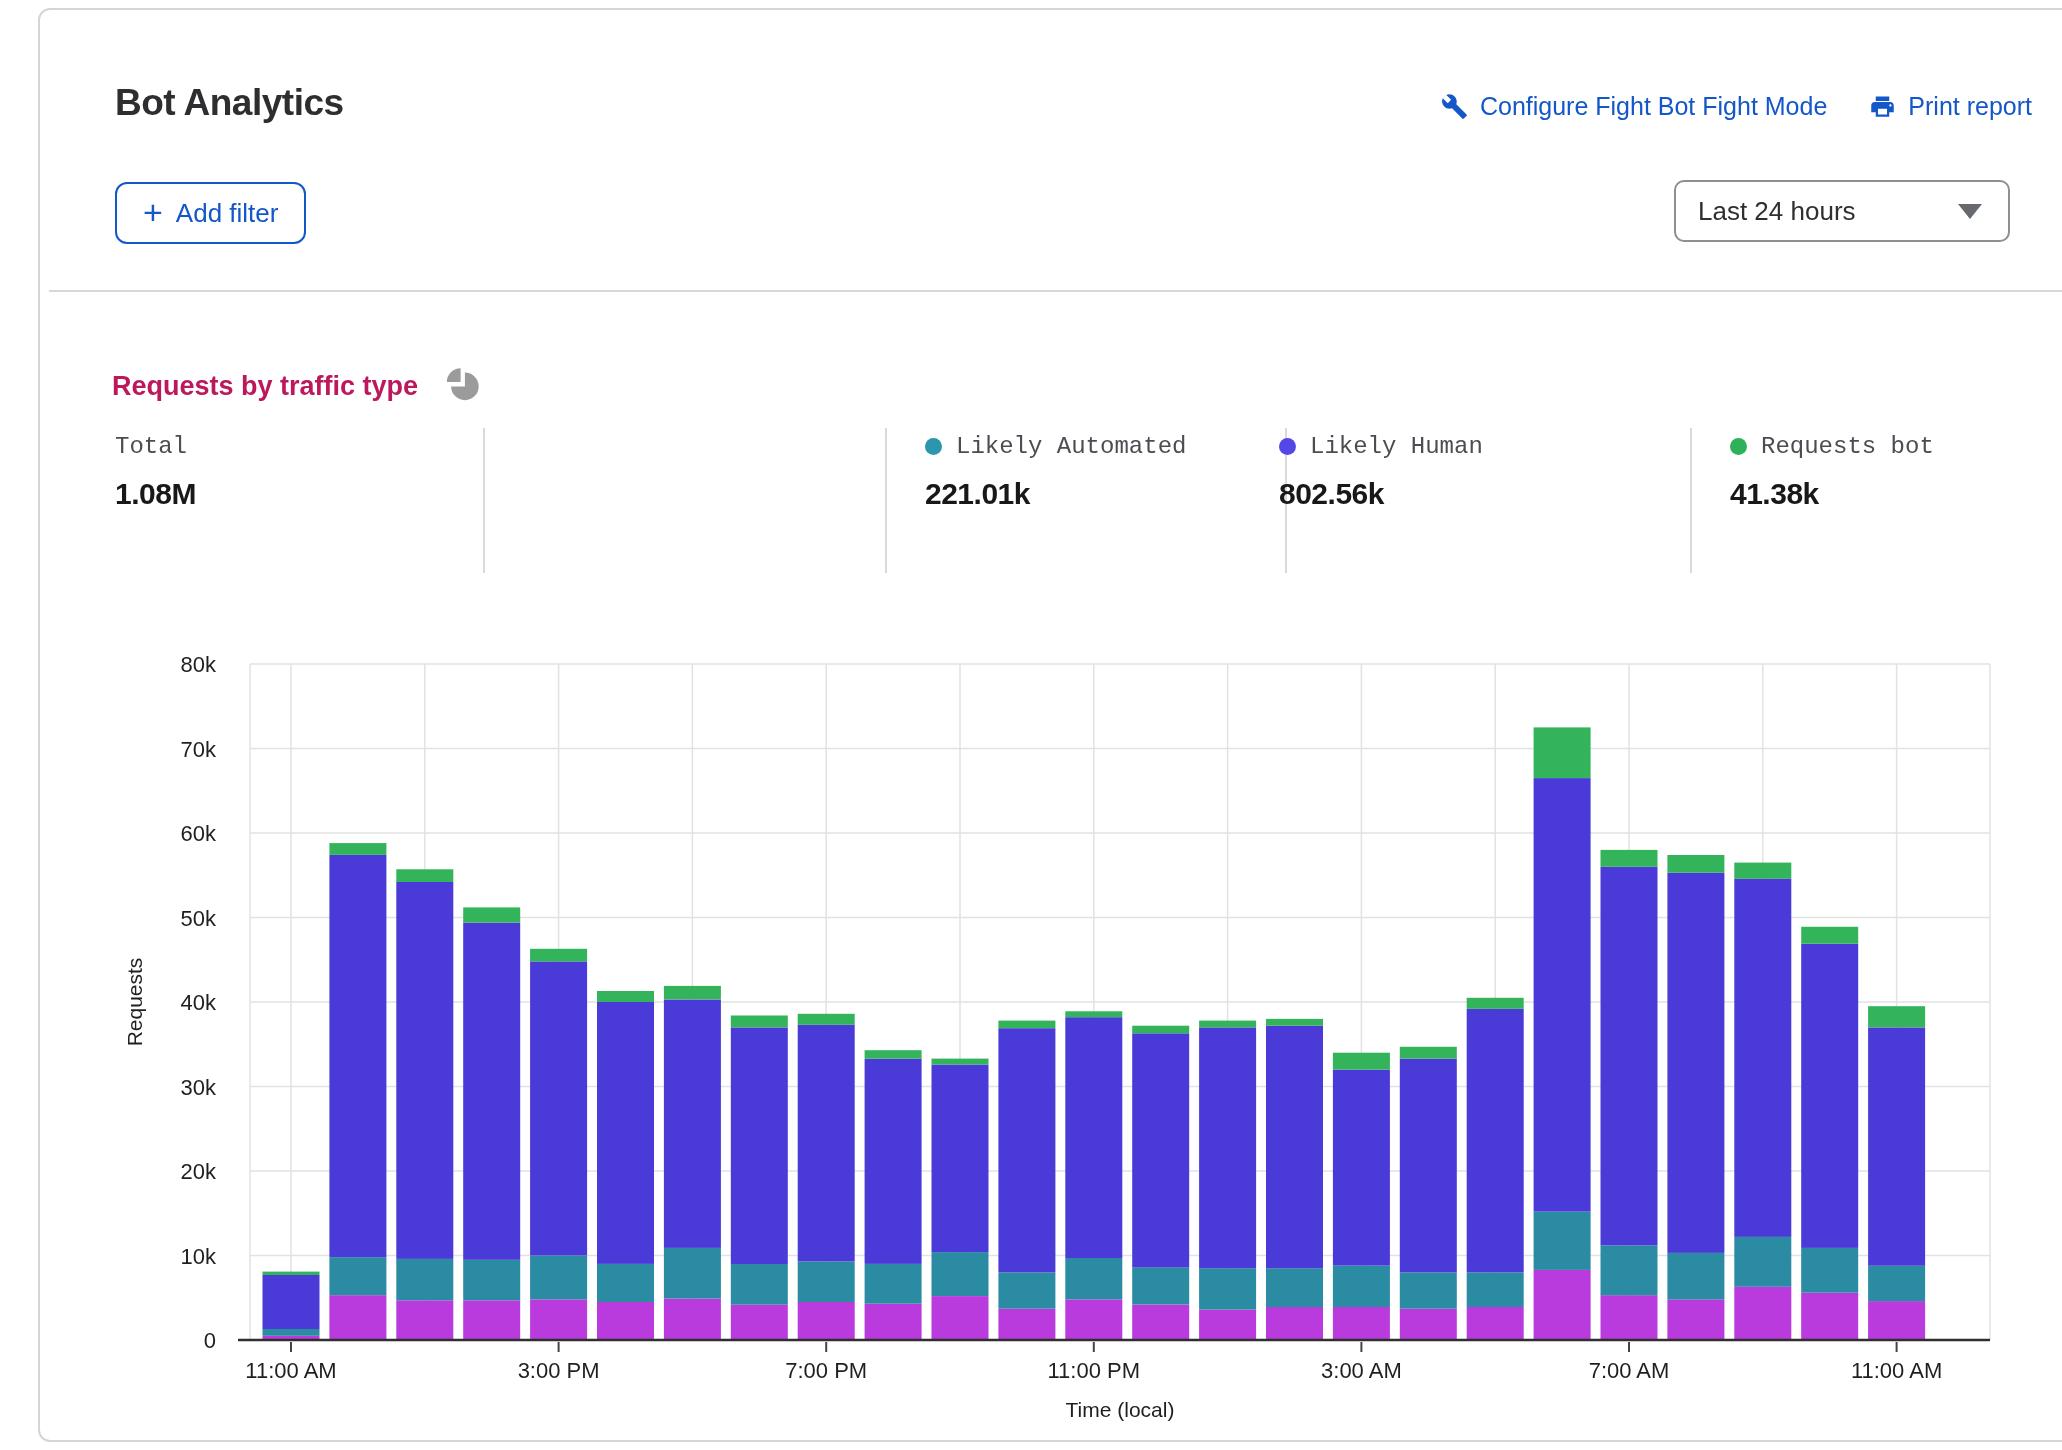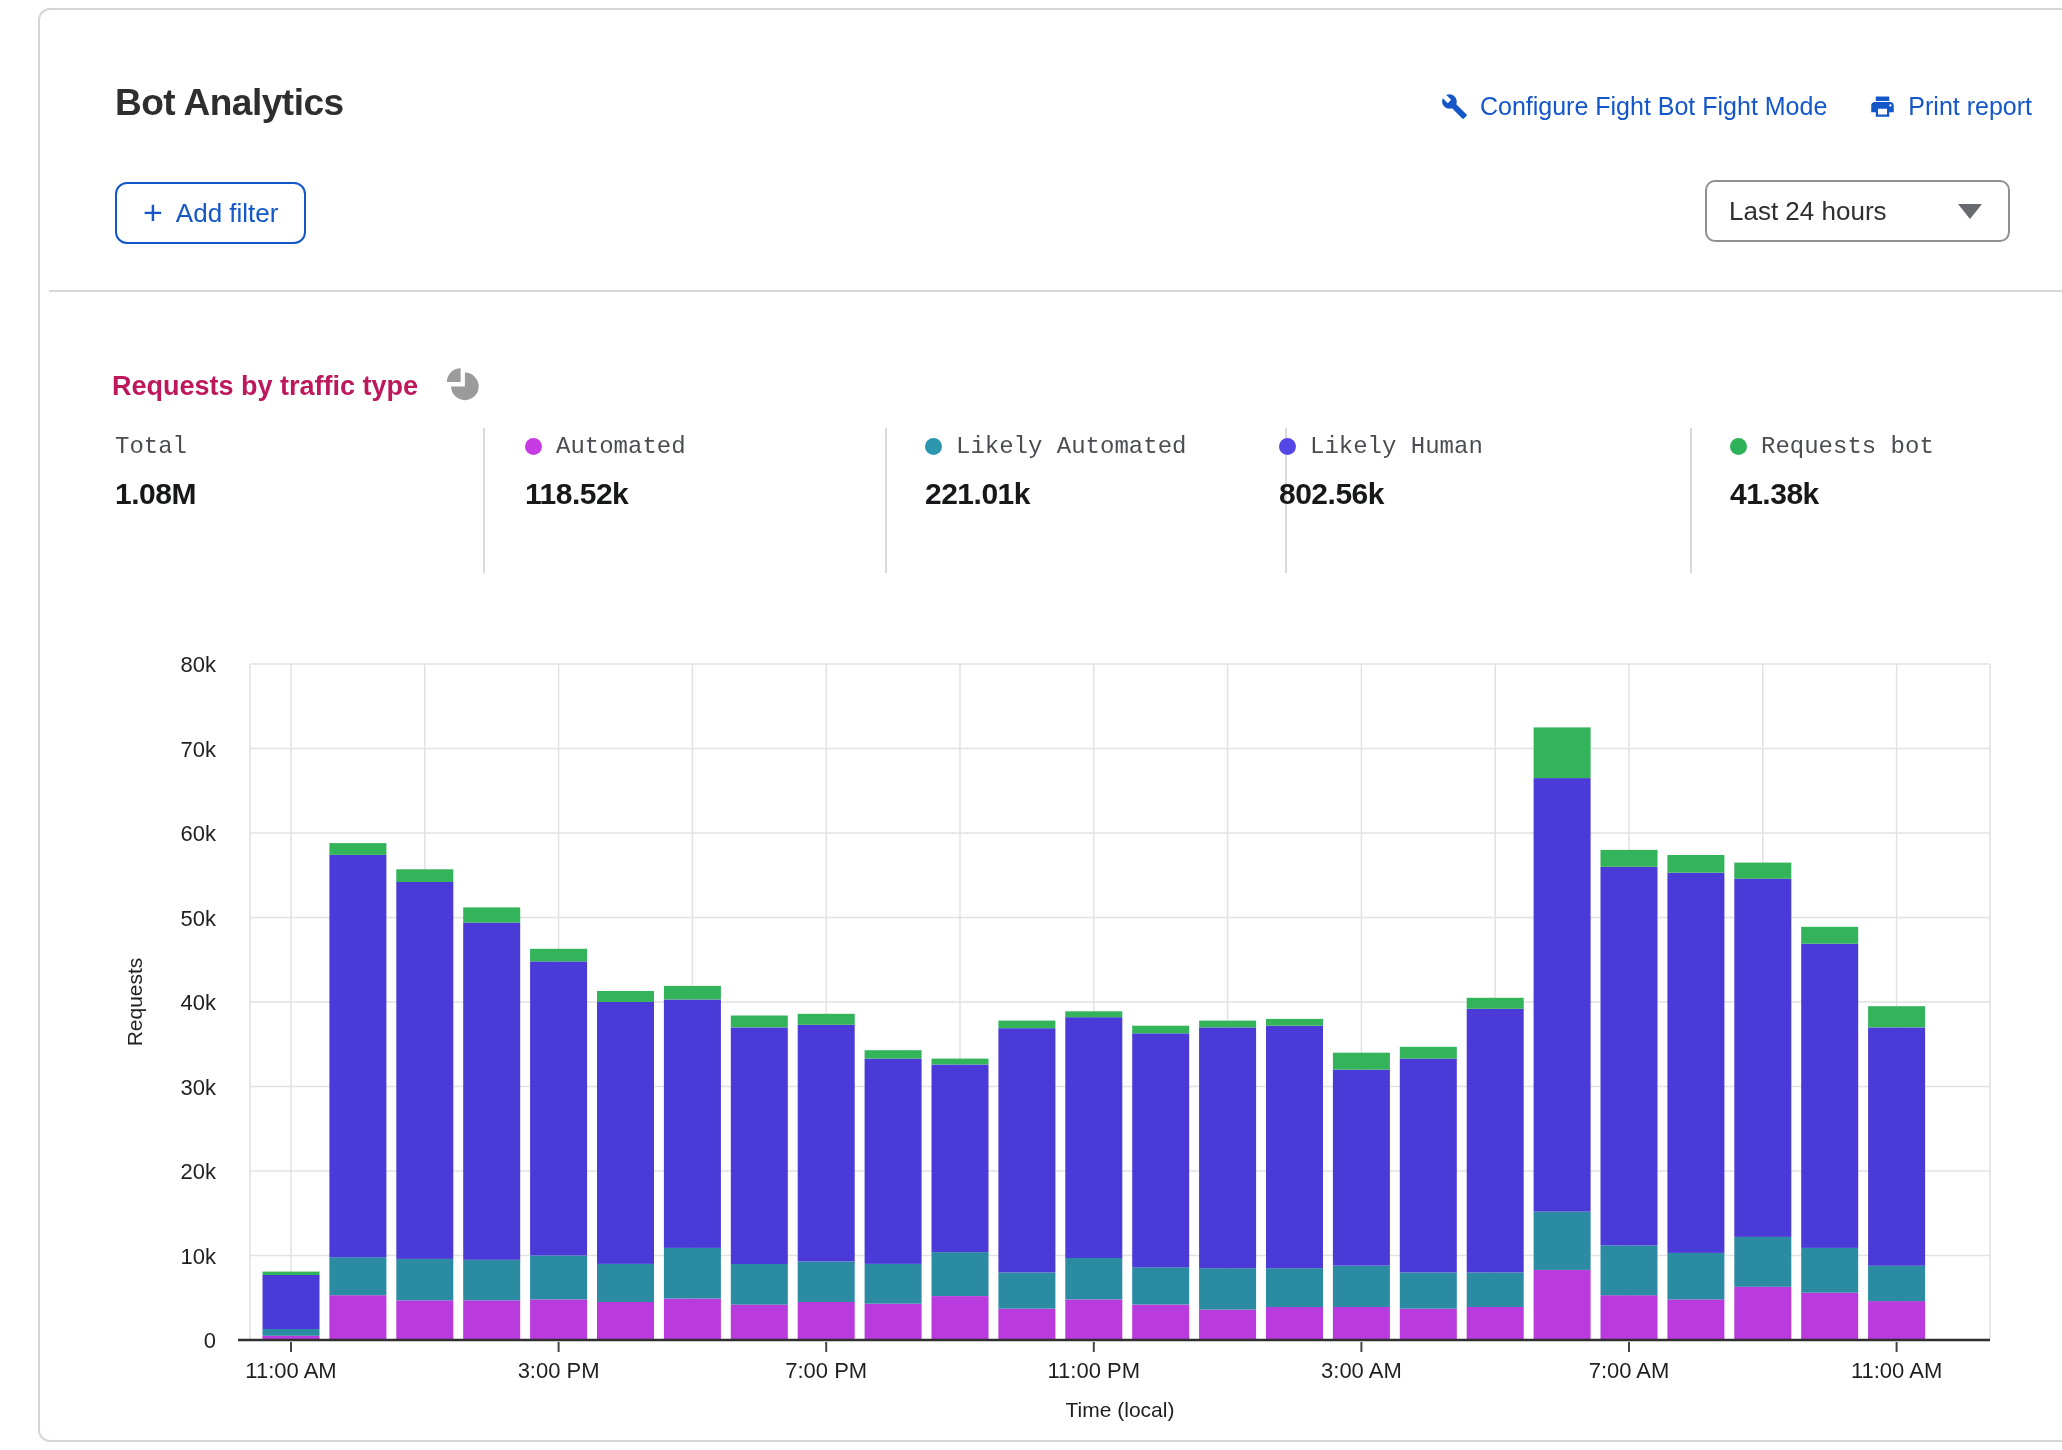--- a/index.html
+++ b/index.html
@@ -10,21 +10,21 @@
   .page-title { position:absolute; left:75px; top:72px; font-size:37px; font-weight:700;
     color:#2e2e31; letter-spacing:-0.5px; }
   .header-links { position:absolute; top:82px; right:50px; display:flex; gap:42px; align-items:center; }
   .hlink { display:flex; align-items:center; gap:12px; color:#1457c9; font-size:25px;
     cursor:pointer; text-decoration:none; }
   .hlink svg { display:block; }
   .add-filter-btn { position:absolute; left:75px; top:172px; height:62px; padding:0 26px;
     display:flex; align-items:center; gap:13px; background:#fff; border:2.5px solid #1457c9;
     border-radius:12px; color:#1457c9; font-size:26px; font-family:inherit; cursor:pointer; }
   .add-filter-btn .plus { font-size:34px; font-weight:500; line-height:1; margin-top:-3px; }
-  .time-select { position:absolute; top:170px; right:72px; width:305px; height:62px;
+  .time-select { position:absolute; top:170px; right:72px; width:336px; height:62px;
     border:2px solid #8f8f8f; border-radius:10px; background:#fff; display:flex;
     align-items:center; justify-content:space-between; padding:0 26px 0 22px;
     font-size:26px; color:#2f2f2f; cursor:pointer; }
   .caret-down { width:0; height:0; border-left:12px solid transparent;
     border-right:12px solid transparent; border-top:15px solid #666a6e; }
   .header-divider { position:absolute; left:9px; top:280px; width:2044px; height:0;
     border-top:2px solid #d8d8d8; }
   .section-title-row { position:absolute; left:72px; top:355px; display:flex;
     align-items:center; gap:26px; }
   .section-title { font-size:27px; font-weight:700; color:#be185d; }
@@ -92,27 +92,20 @@
   </div>
 
   <div class="stat stat-0">
     <div class="stat-label-row">
       <span class="stat-label">Total</span>
     </div>
     <div class="stat-value">1.08M</div>
   </div>
   <div class="stat-divider sd-1"></div>
 
-  <div class="stat stat-1">
-    <div class="stat-label-row">
-      <span class="stat-dot" style="background: rgb(199, 59, 228);"></span>
-      <span class="stat-label">Automated</span>
-    </div>
-    <div class="stat-value">118.52k</div>
-  </div>
   <div class="stat-divider sd-2"></div>
 
   <div class="stat stat-2">
     <div class="stat-label-row">
       <span class="stat-dot" style="background: rgb(43, 150, 173);"></span>
       <span class="stat-label">Likely Automated</span>
     </div>
     <div class="stat-value">221.01k</div>
   </div>
   <div class="stat-divider sd-3"></div>

